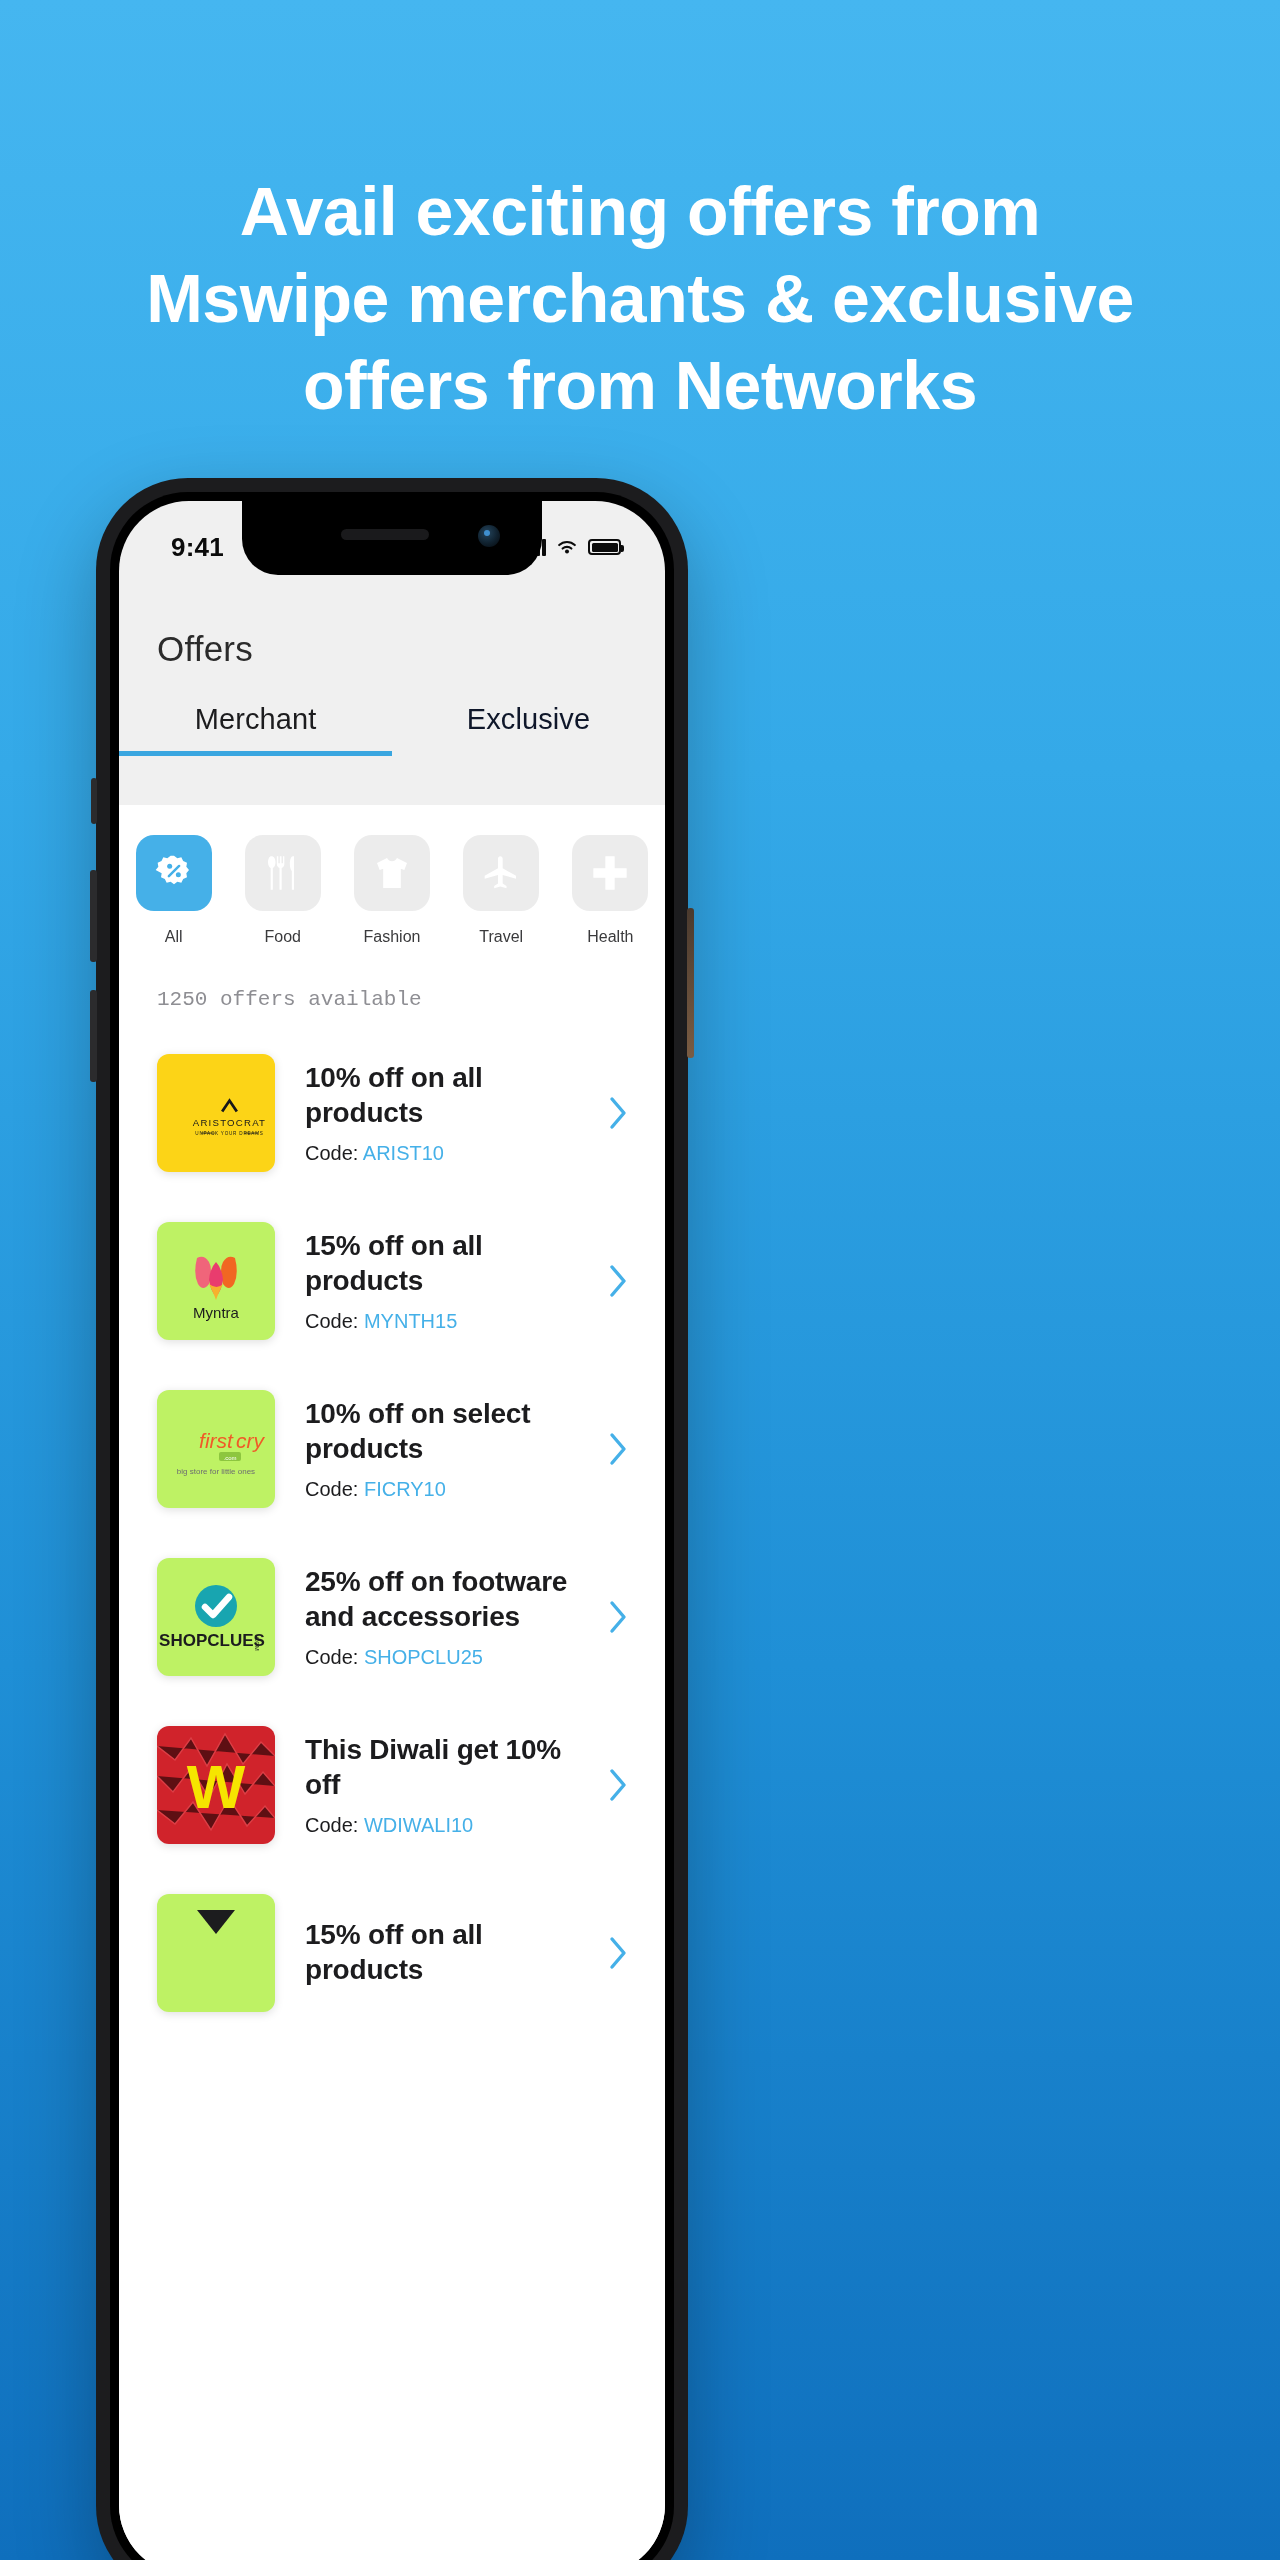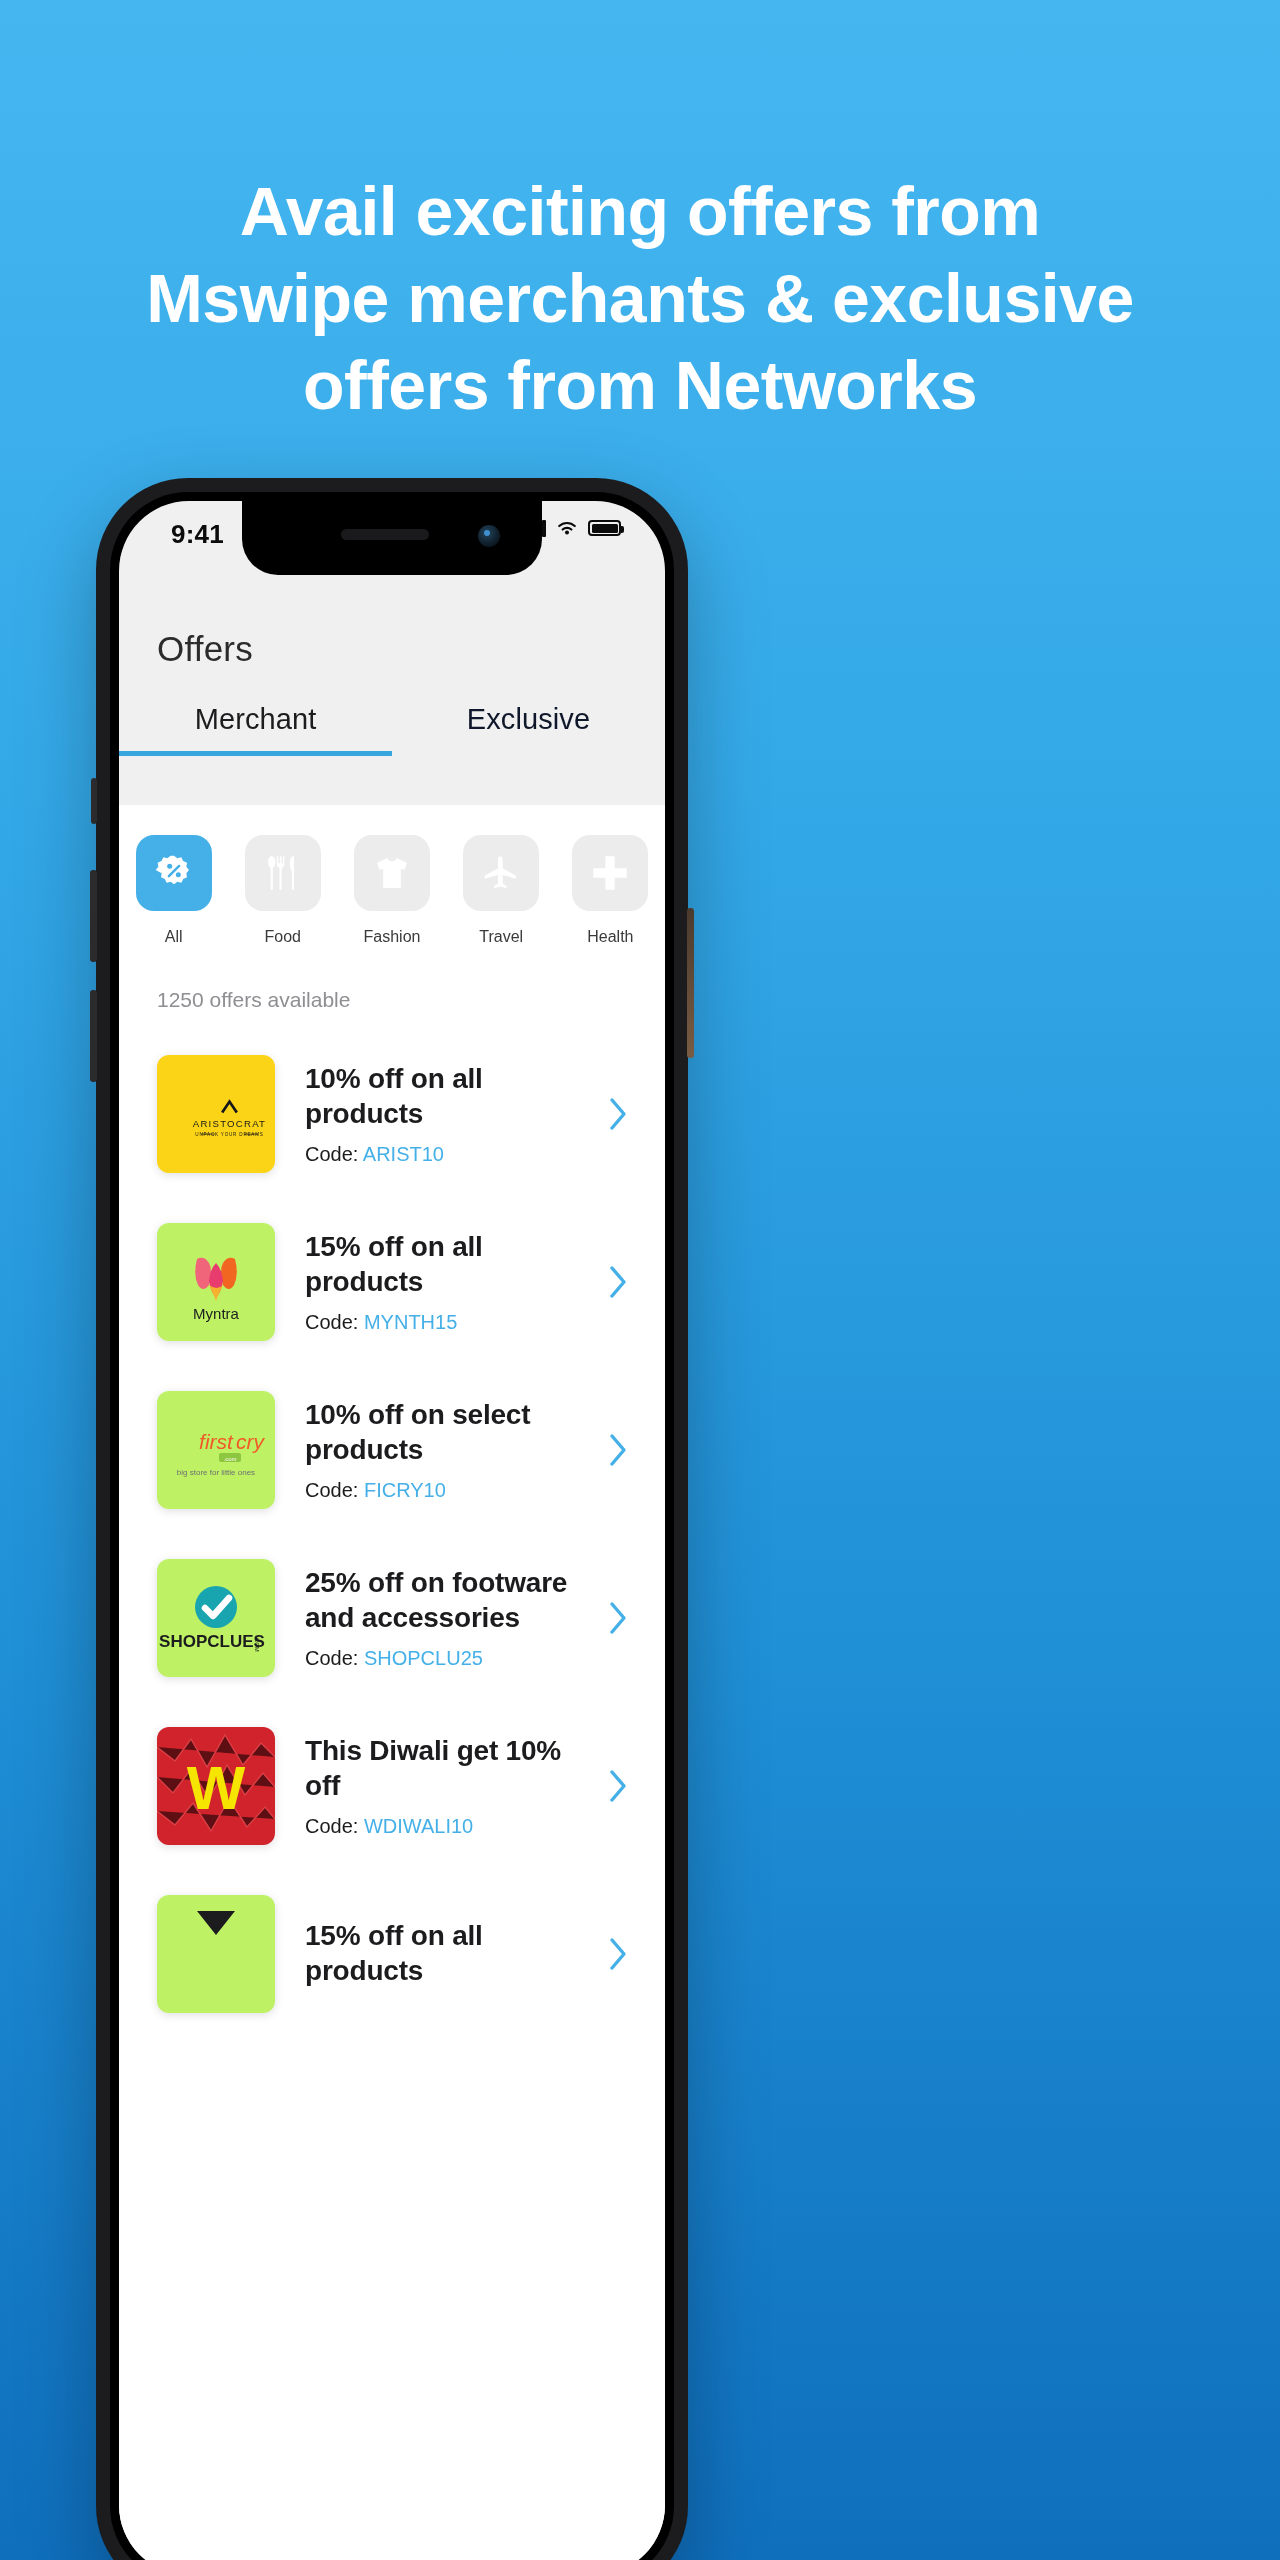--- a/index.html
+++ b/index.html
@@ -62,21 +62,21 @@
     background:radial-gradient(circle at 40% 35%, #24455e 0%, #10212e 55%, #05080c 100%);
   }
   .camera::after{
     content:""; position:absolute; top:5px; left:6px;
     width:6px; height:6px; border-radius:50%; background:#3f8fcf;
   }
 
   
   .statusbar{
     position:absolute; top:0; left:0; width:100%; height:74px;
-    display:flex; align-items:flex-start; justify-content:space-between;
+    display:flex; align-items:center; justify-content:space-between;
     padding:18px 44px 0 52px; z-index:20;
   }
   .status-time{ font-size:26px; font-weight:700; color:#0b0b0b; letter-spacing:.2px; }
   .status-right{ display:flex; align-items:center; gap:9px; }
   .sig{ display:flex; align-items:flex-end; gap:2.5px; height:17px; }
   .sig i{ width:4px; background:#0b0b0b; border-radius:1px; display:block; }
   .sig i:nth-child(1){ height:6px; }
   .sig i:nth-child(2){ height:9px; }
   .sig i:nth-child(3){ height:13px; }
   .sig i:nth-child(4){ height:17px; }
@@ -122,21 +122,21 @@
   .cat{ flex:0 0 20%; display:flex; flex-direction:column; align-items:center; }
   .cat-ic{
     width:76px; height:76px; border-radius:18px; background:#ececec;
     display:flex; align-items:center; justify-content:center;
   }
   .cat.active .cat-ic{ background:#45b0e8; }
   .cat-lb{ margin-top:17px; font-size:16px; color:#3a3a3c; }
   .cat-ic svg{ width:40px; height:40px; }
 
   .count{
-    font-size:21px; color:#8e8e93; padding:32px 0 0 38px;
+    font-size:21px; color:#8e8e93; padding:32px 0 0 38px;font-family:Liberation Mono, monospace;
   }
 
   .offers{ padding:18px 0 0 0; }
   .offer{
     display:flex; align-items:center; padding:20px 30px 20px 38px;
     min-height:168px;
   }
   .logo{
     flex:0 0 118px; width:118px; height:118px; border-radius:12px;
     background:#bef264; box-shadow:0 2px 10px rgba(0,0,0,.13);

